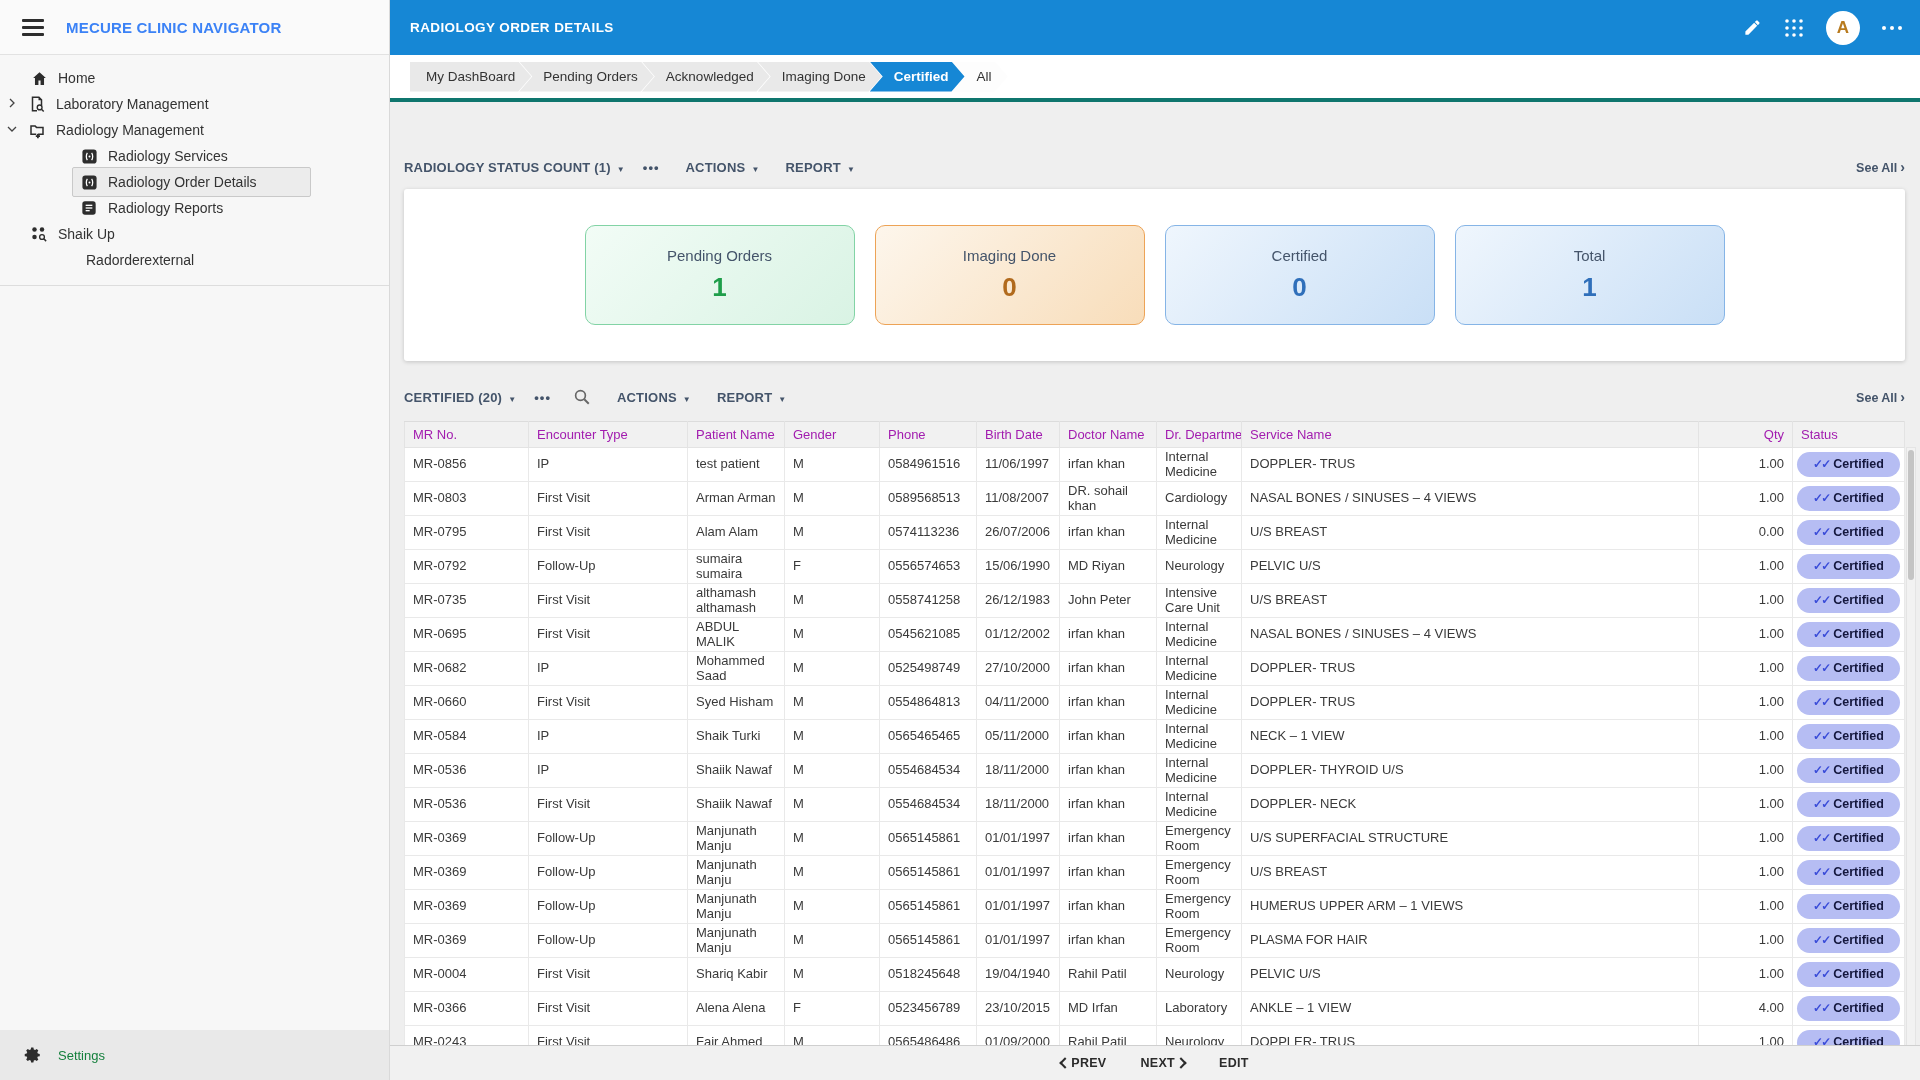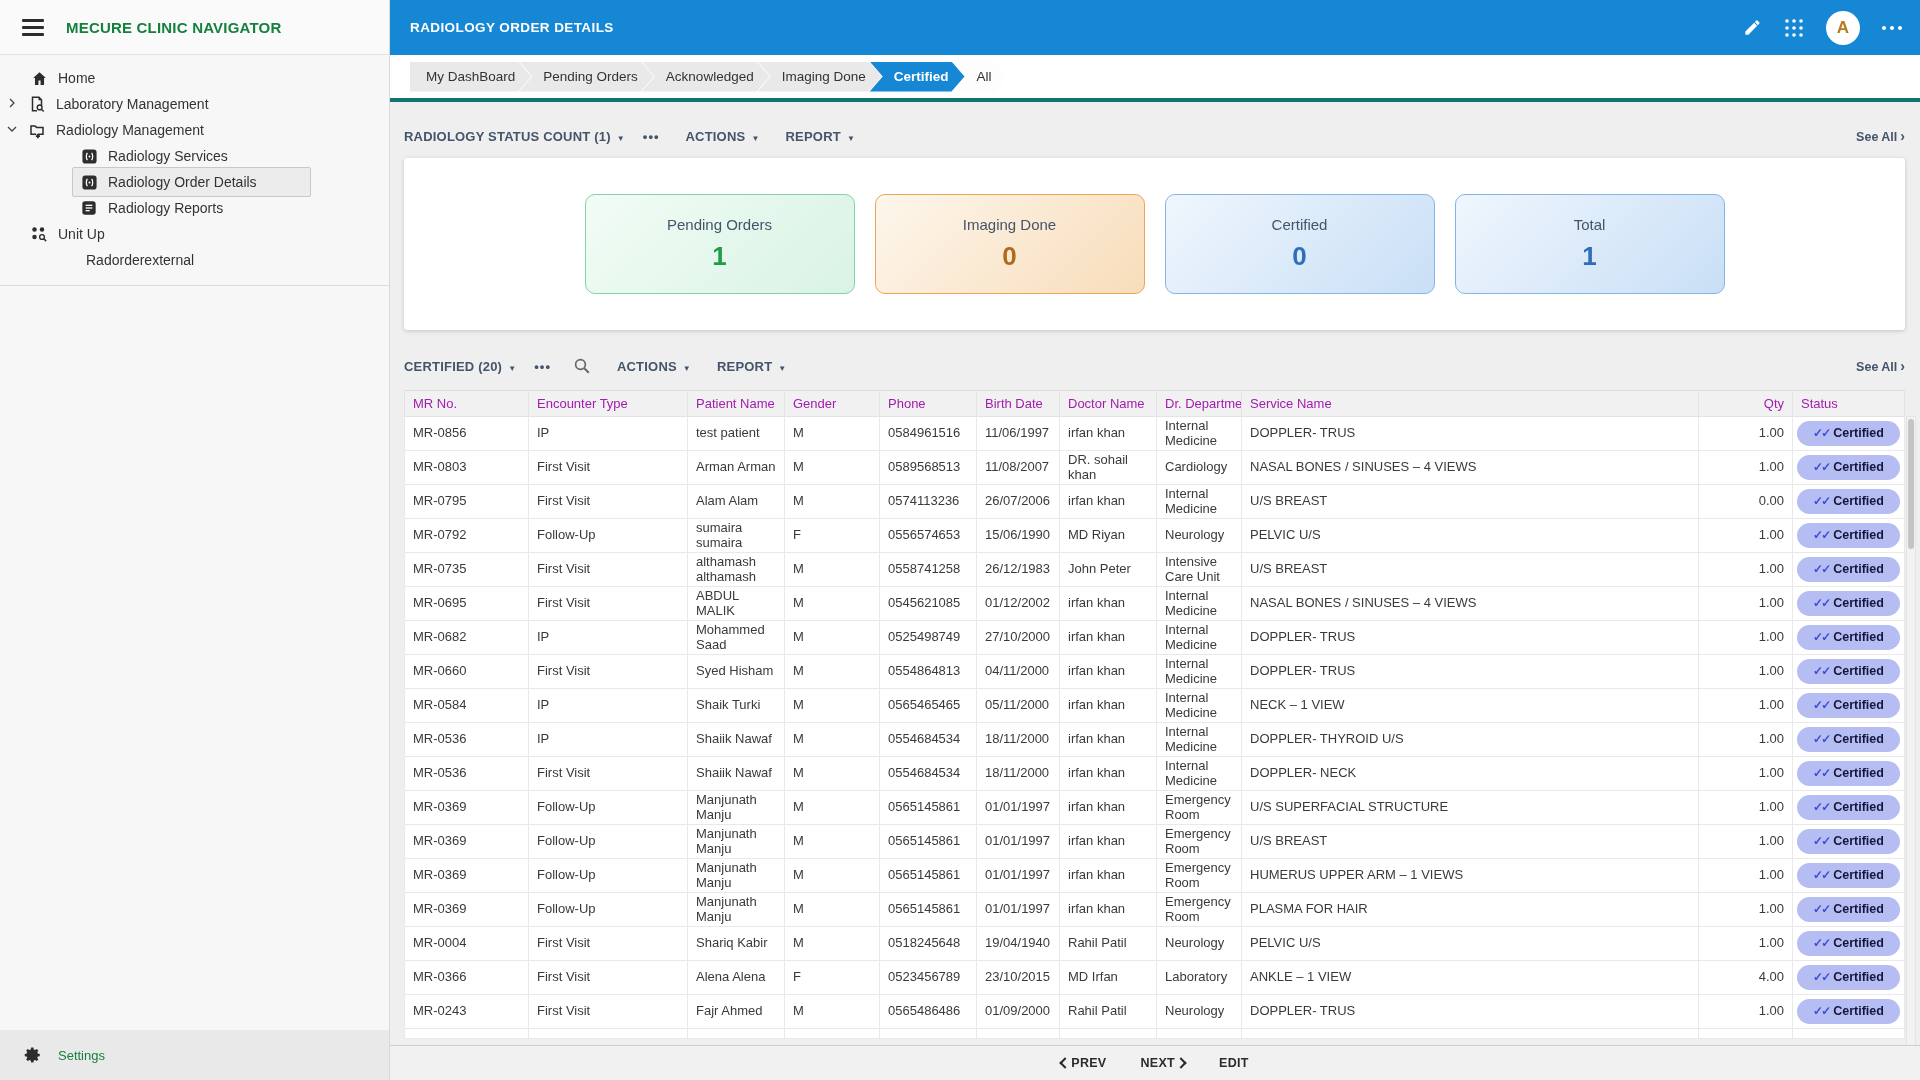--- a/index.html
+++ b/index.html
@@ -8,21 +8,21 @@
 
   .app { display:flex; width:1920px; height:1080px; }
 
   
   .sidebar { width:392px; height:1080px; background:#f7f7f7; border-right:1px solid #d9d9d9;
     display:flex; flex-direction:column; position:relative; }
   .sidebar-header { height:55px; background:#fafafa; display:flex; align-items:center;
     padding-left:22px; border-bottom:1px solid #e2e2e2; flex:0 0 auto; }
   .hamburger { width:22px; display:flex; flex-direction:column; gap:4px; cursor:pointer; }
   .hamburger div { height:3px; background:#2d2d2d; border-radius:1px; }
-  .sidebar-title { margin-left:22px; font-size:15px; font-weight:bold; color:#15803d; letter-spacing:.2px; }
+  .sidebar-title { margin-left:22px; font-size:15px; font-weight:bold; color:#3b82f6; letter-spacing:.2px; }
   .nav { padding-top:10px; flex:1 1 auto; }
   .nav-item { display:flex; align-items:center; height:26px; font-size:14px; color:#333;
     cursor:pointer; position:relative; }
   .nav-item .expander { width:16px; height:16px; margin-right:6px; flex:0 0 auto; }
   .nav-item .nicon { width:18px; height:18px; margin-right:10px; flex:0 0 auto;
     display:flex; align-items:center; justify-content:center; }
   .nav-item.lvl0 { padding-left:30px; }
   .nav-item.lvl1 { padding-left:80px; }
   .nav-item.noicon { padding-left:86px; }
   .nav-item.active .hilite { position:absolute; left:72px; right:78px; top:-2px; bottom:-2px;
@@ -53,21 +53,21 @@
     font-size:13.5px; padding:0 16px 0 24px; cursor:pointer; margin-right:-12px; position:relative;
     clip-path:polygon(0 0, calc(100% - 13px) 0, 100% 50%, calc(100% - 13px) 100%, 0 100%, 13px 50%);
     filter:drop-shadow(2px 0 0 #fff); }
   .tab:first-child { clip-path:polygon(0 0, calc(100% - 13px) 0, 100% 50%, calc(100% - 13px) 100%, 0 100%); padding-left:16px; }
   .tab.active { background:#1687d5; color:#fff; font-weight:bold; z-index:2; }
   .tab.last { background:#fdfdfd; }
 
   .content { flex:1; padding:20px 15px 0 14px; overflow:hidden; }
 
   
-  .tbar { display:flex; align-items:center; height:28px; color:#44546a; }
+  .tbar { display:flex; align-items:center; height:28px; color:#44546a;margin-top:31px; }
   .tbar .ttl { font-size:13px; font-weight:bold; letter-spacing:.2px; cursor:pointer; }
   .caret { font-size:8px; margin-left:6px; color:#44546a; }
   .tbar .more { font-size:13px; font-weight:bold; letter-spacing:1px; margin-left:18px; cursor:pointer; }
   .tbar .menu { font-size:13px; font-weight:bold; margin-left:26px; cursor:pointer; letter-spacing:.2px; }
   .tbar .seeall { margin-left:auto; font-size:12.5px; font-weight:bold; cursor:pointer; color:#44546a; }
   .tbar .seeall .gt { font-size:14px; margin-left:3px; }
   .searchbtn { margin-left:22px; cursor:pointer; display:flex; align-items:center; }
 
   
   .panel { background:#fff; border-radius:3px; box-shadow:0 1px 4px rgba(0,0,0,.18);
@@ -194,21 +194,21 @@
         <div class="nav-item lvl0">
           <span class="nicon">
             <svg width="18" height="18" viewBox="0 0 24 24">
               <circle cx="6" cy="6" r="3" fill="#2d2d2d"></circle>
               <circle cx="16" cy="6" r="3" fill="#2d2d2d"></circle>
               <circle cx="6" cy="16" r="3" fill="#2d2d2d"></circle>
               <circle cx="16" cy="16" r="3.2" fill="none" stroke="#2d2d2d" stroke-width="1.8"></circle>
               <line x1="18.4" y1="18.4" x2="21.5" y2="21.5" stroke="#2d2d2d" stroke-width="2"></line>
             </svg>
           </span>
-          <span>Unit Up</span>
+          <span>Shaik Up</span>
         </div>
         <div class="nav-item noicon">
           <span>Radorderexternal</span>
         </div>
         <div class="nav-divider"></div>
       </div>
     <div class="sidebar-footer">
       <span class="appbar-icon">
         <svg width="18" height="18" viewBox="0 0 24 24">
             <path fill="#2d2d2d" d="M12 8.5A3.5 3.5 0 1 0 12 15.5 3.5 3.5 0 0 0 12 8.5zm9 5v-3l-2.6-.6a6.7 6.7 0 0 0-.7-1.7l1.4-2.2-2.1-2.1-2.2 1.4c-.5-.3-1.1-.5-1.7-.7L12.5 2h-3l-.6 2.6c-.6.2-1.2.4-1.7.7L5 3.9 2.9 6l1.4 2.2c-.3.5-.5 1.1-.7 1.7L1 10.5v3l2.6.6c.2.6.4 1.2.7 1.7L2.9 18 5 20.1l2.2-1.4c.5.3 1.1.5 1.7.7l.6 2.6h3l.6-2.6c.6-.2 1.2-.4 1.7-.7l2.2 1.4 2.1-2.1-1.4-2.2c.3-.5.5-1.1.7-1.7l2.6-.6z"></path>

